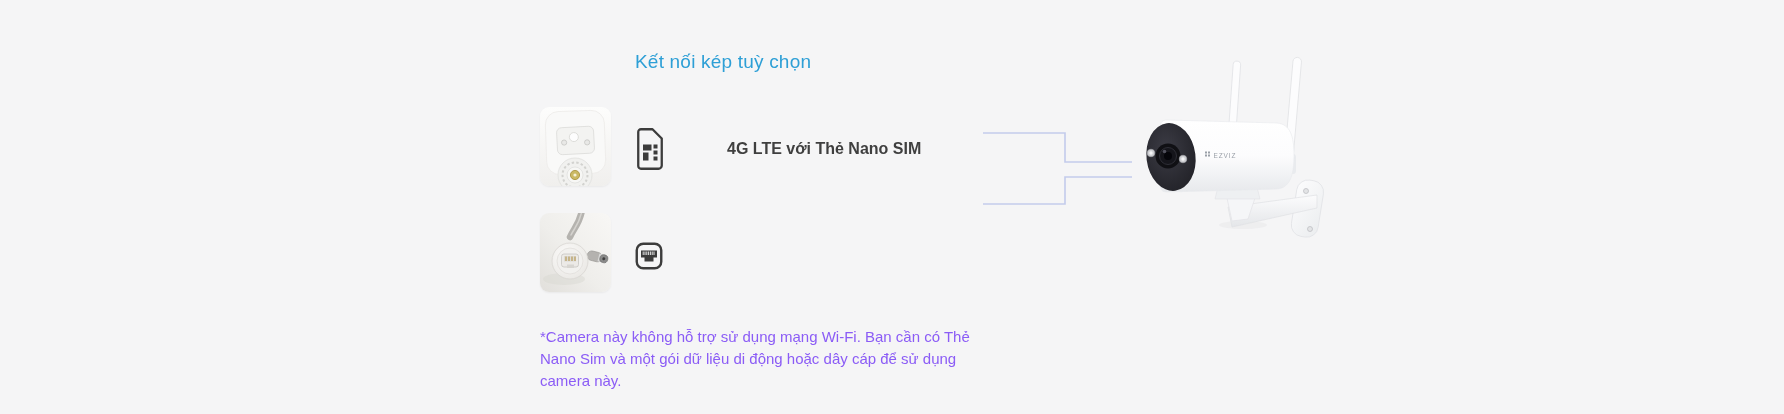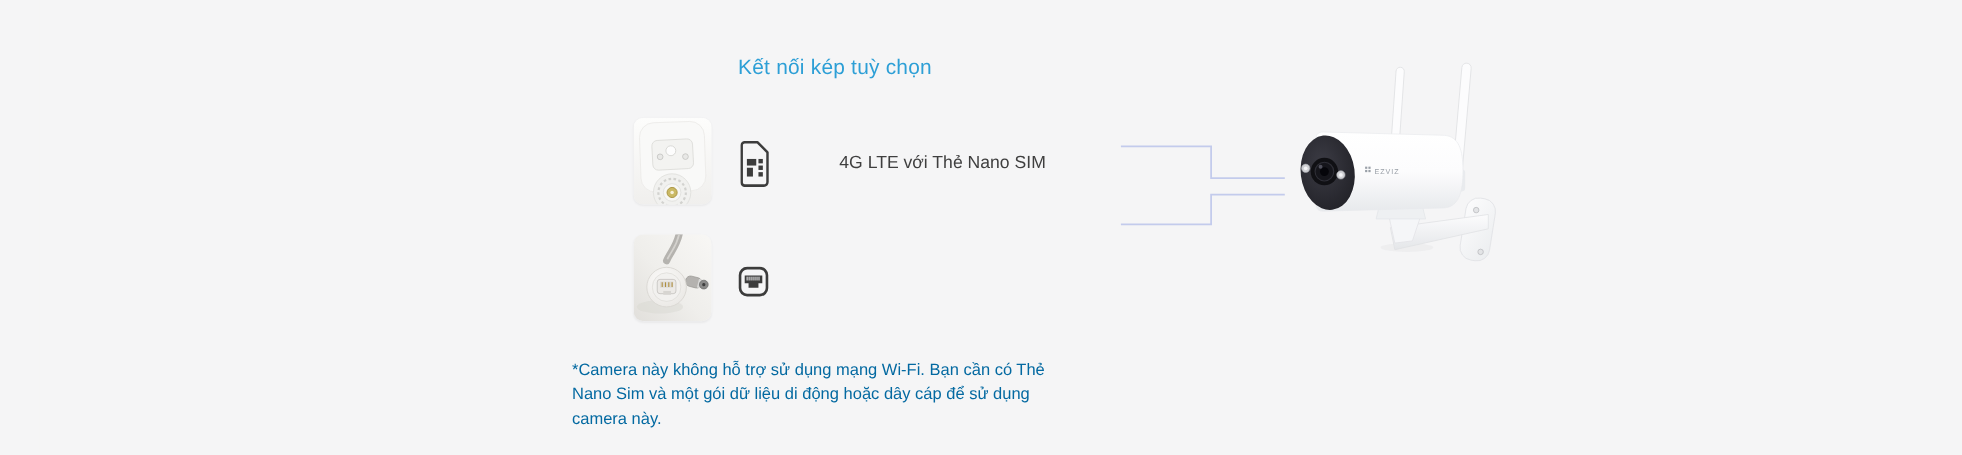--- a/index.html
+++ b/index.html
@@ -1,45 +1,44 @@
 <!DOCTYPE html>
 <html><head>
 <meta charset="utf-8">
 <style>
   html,body { margin:0; padding:0; }
   body { background:#f5f5f6; }
   .stage {
     position:relative; width:1572px; height:414px;
     background:#f5f5f6; overflow:hidden;
     font-family:"Liberation Sans","DejaVu Sans",sans-serif;
-    margin-left:36px;
   }
   .section-title {
     position:absolute; left:635px; top:51px; margin:0;
     font-size:19px; font-weight:400; color:#2d9fd6; letter-spacing:.2px;
     white-space:pre;
   }
   .photo-card {
     position:absolute; width:71px; height:79px; border-radius:9px;
     overflow:hidden; box-shadow:0 1px 2px rgba(0,0,0,.05);
   }
   .photo-1 { left:540px; top:107px; }
   .photo-2 { left:540px; top:213px; }
   .opt-icon { position:absolute; }
   .icon-sim  { left:637px; top:128px; }
   .icon-rj45 { left:635px; top:242px; }
   .opt-label {
     position:absolute; left:727px; margin:0;
-    font-size:16px; line-height:19px; color:#3f3f3f; white-space:pre-line;
+    font-size:16px; line-height:19px; color:#3f3f3f; white-space:pre-line;font-weight:bold;
   }
   .label-1 { top:139px; }
   .label-2 { top:240px; }
   .footnote {
-    position:absolute; left:484px; top:326px; margin:0;
-    font-size:15px; line-height:22px; color:#0369a1; white-space:pre-line;
+    position:absolute; left:540px; top:326px; margin:0;
+    font-size:15px; line-height:22px; color:#8b5cf6; white-space:pre-line;
   }
   .camera-scene { position:absolute; left:975px; top:28px; width:395px; height:242px; }
   .callout { fill:none; stroke:#c3cbec; stroke-width:1.6; }
   .ezviz-logo-text {
     font-family:"Liberation Sans","DejaVu Sans",sans-serif;
     font-size:6.5px; letter-spacing:.9px; fill:#9aa0a8;
   }
 </style>
 </head>
 <body>

